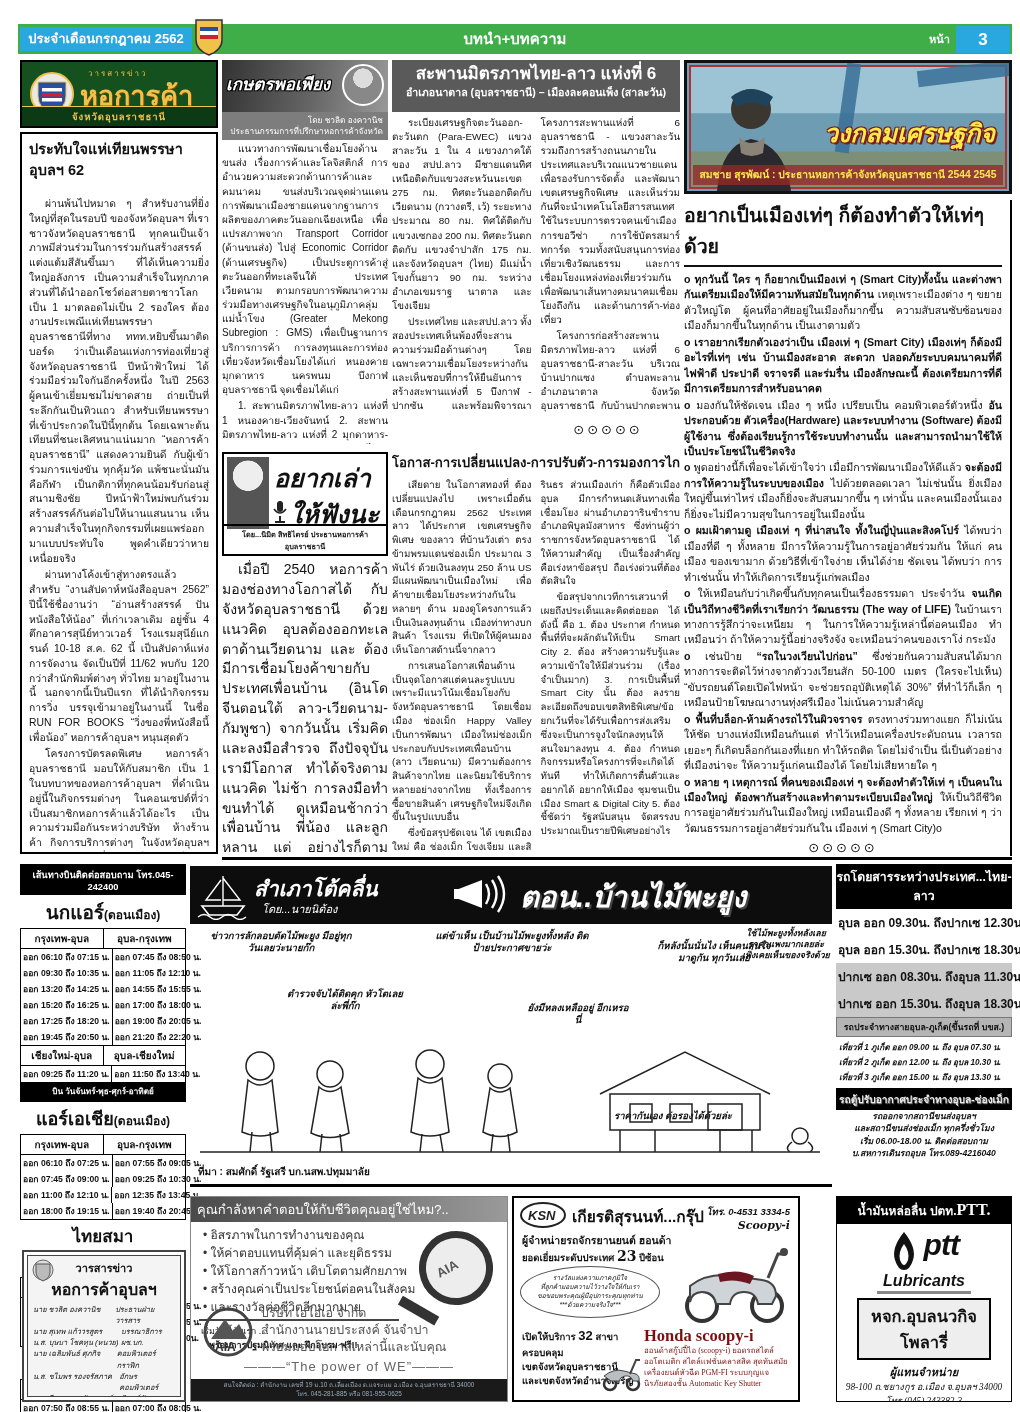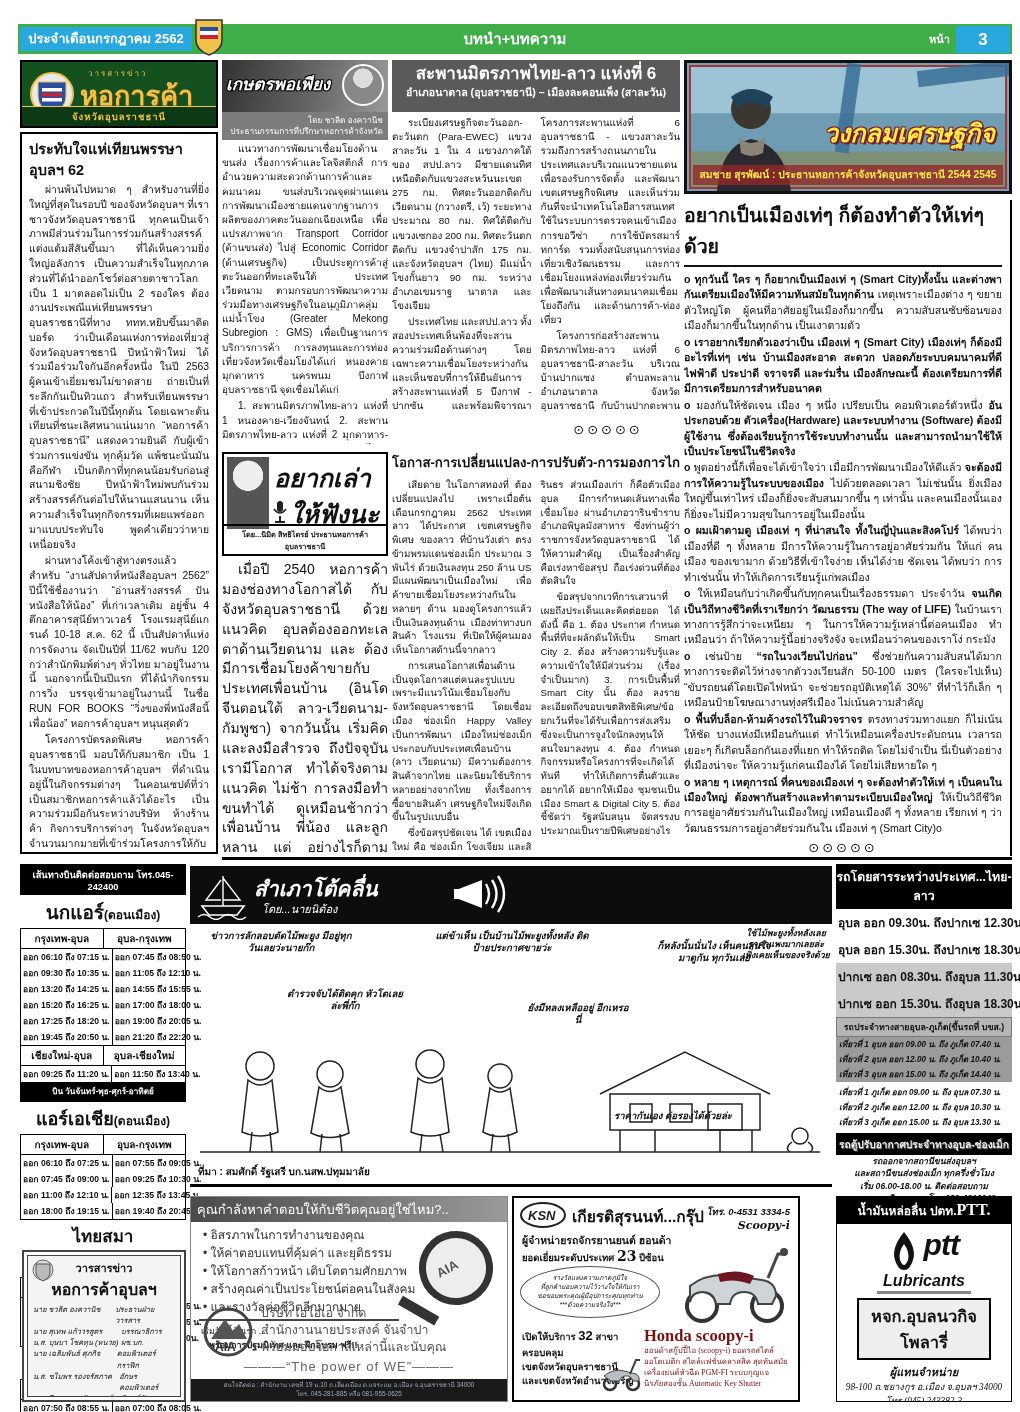--- a/index.html
+++ b/index.html
@@ -24,21 +24,21 @@
 
 .mast{left:20px;top:60px;width:198px;height:68px;background:#15501f;border:2px solid #000;
   color:#f0c24a;overflow:hidden}
 .mast .kick{position:absolute;left:66px;top:5px;font-size:8px;letter-spacing:2px}
 .mast .ttl{position:absolute;left:58px;top:12px;font-size:27px;font-weight:bold;
   text-shadow:1px 1px 0 #7a4a00}
 .mast .sub{position:absolute;left:0;bottom:0;width:100%;background:#0c3a14;border-top:1px solid #f0c24a;
   font-size:9.5px;font-weight:bold;text-align:center;padding:2px 0;letter-spacing:1px}
 
 .leadbox{left:20px;top:132px;width:198px;height:722px;border:2px solid #000;padding:5px 7px;overflow:hidden}
-.leadhead{font-size:14.5px;font-weight:bold;margin-bottom:3px}
+.leadhead{font-size:14.5px;font-weight:bold;margin-bottom:17px}
 
 .khead{left:222px;top:60px;width:166px;height:52px;background:linear-gradient(100deg,#333,#666 55%,#999);overflow:hidden}
 .khead .ttl{position:absolute;left:4px;top:10px;font-size:17px;font-weight:bold;font-style:italic;color:#fff;
   text-shadow:1px 1px 0 #000,-1px 1px 0 #000,1px -1px 0 #000,-1px -1px 0 #000}
 .kport{position:absolute;right:4px;top:4px;width:42px;height:42px;border-radius:50%;border:2px solid #fff;
   background:radial-gradient(circle at 50% 32%,#ddd 0 30%,#888 31% 100%)}
 .kby{left:222px;top:112px;width:166px;height:28px;background:#7d7d7d;color:#fff;font-size:8.3px;
   text-align:right;padding:3px 5px;line-height:1.35}
 .kbody{left:222px;top:142px;width:166px;height:302px;font-size:10px}
 
@@ -312,20 +312,21 @@
   </span>
   <div class="cttl">สำเภาโต้คลื่น</div>
   <div class="cby">โดย...นายนิต้อง</div>
   <span style="position:absolute;left:262px;top:8px">
     <svg width="56" height="42" viewBox="0 0 56 42">
         <path d="M4 16 L30 6 V34 L4 24 Z" fill="#fff"></path>
         <rect x="2" y="15" width="6" height="10" fill="#fff"></rect>
         <path d="M34 10 q6 10 0 20 M40 6 q9 14 0 28 M46 2 q12 18 0 36" stroke="#fff" fill="none" stroke-width="2.4"></path>
       </svg>
   </span>
+  <div class="cep">ตอน..บ้านไม้พะยูง</div>
 </div>
 <div class="abs cbody">
   <div class="bub" style="left:16px;top:6px;width:150px">ข่าวการลักลอบตัดไม้พะยูง มีอยู่ทุกวันเลยว่ะนายก๊ก</div>
   <div class="bub" style="left:96px;top:64px;width:118px">ตำรวจจับได้ติดคุก หัวโตเลยล่ะพี่ก๊ก</div>
   <div class="bub" style="left:238px;top:6px;width:168px">แต่ข้าเห็น เป็นบ้านไม้พะยูงทั้งหลัง ติดป้ายประกาศขายว่ะ</div>
   <div class="bub" style="left:336px;top:78px;width:104px">ยังมีหลงเหลืออยู่ อีกเหรอนี่</div>
   <div class="bub" style="left:466px;top:16px;width:116px">ก็หลังนั้นนั่นไง เห็นคนสนใจมาดูกัน ทุกวันเลย</div>
   <div class="bub" style="left:552px;top:4px;width:88px;font-size:8.8px">ใช้ไม้พะยูงทั้งหลังเลย ราคาแพงมากเลยล่ะ เพิ่งเคยเห็นของจริงด้วย</div>
   <div class="bub" style="left:408px;top:186px;width:150px">ราคากันเอง ต่อรองได้ด้วยล่ะ</div>
   <span style="position:absolute;left:10px;top:100px">
@@ -525,26 +526,20 @@
     <div class="l1">รถโดยสารระหว่างประเทศ...ไทย-ลาว</div>
   </div>
   <div class="intl-rows">
 
   <div>อุบล ออก 09.30น. ถึงปากเซ 12.30น.</div>
       <div>อุบล ออก 15.30น. ถึงปากเซ 18.30น.</div>
       <div>ปากเซ ออก 08.30น. ถึงอุบล 11.30น.</div>
       <div>ปากเซ ออก 15.30น. ถึงอุบล 18.30น.</div>
     </div>
   <div class="pkh">รถประจำทางสายอุบล-ภูเก็ต(ขึ้นรถที่ บขส.)</div>
-  <div class="pk-rows pkdark">
-
-  <div>เที่ยวที่ 1 อุบล ออก 09.00 น. ถึง ภูเก็ต 07.40 น.</div>
-      <div>เที่ยวที่ 2 อุบล ออก 12.00 น. ถึง ภูเก็ต 10.40 น.</div>
-      <div>เที่ยวที่ 3 อุบล ออก 15.00 น. ถึง ภูเก็ต 14.40 น.</div>
-    </div>
   <div class="pk-rows" style="margin-top:3px">
 
   <div>เที่ยวที่ 1 ภูเก็ต ออก 09.00 น. ถึง อุบล 07.30 น.</div>
       <div>เที่ยวที่ 2 ภูเก็ต ออก 12.00 น. ถึง อุบล 10.30 น.</div>
       <div>เที่ยวที่ 3 ภูเก็ต ออก 15.00 น. ถึง อุบล 13.30 น.</div>
     </div>
   <div class="vkh">รถตู้ปรับอากาศประจำทางอุบล-ช่องเม็ก</div>
   <div class="van-rows">
 
   <div>รถออกจากสถานีขนส่งอุบลฯ</div>

